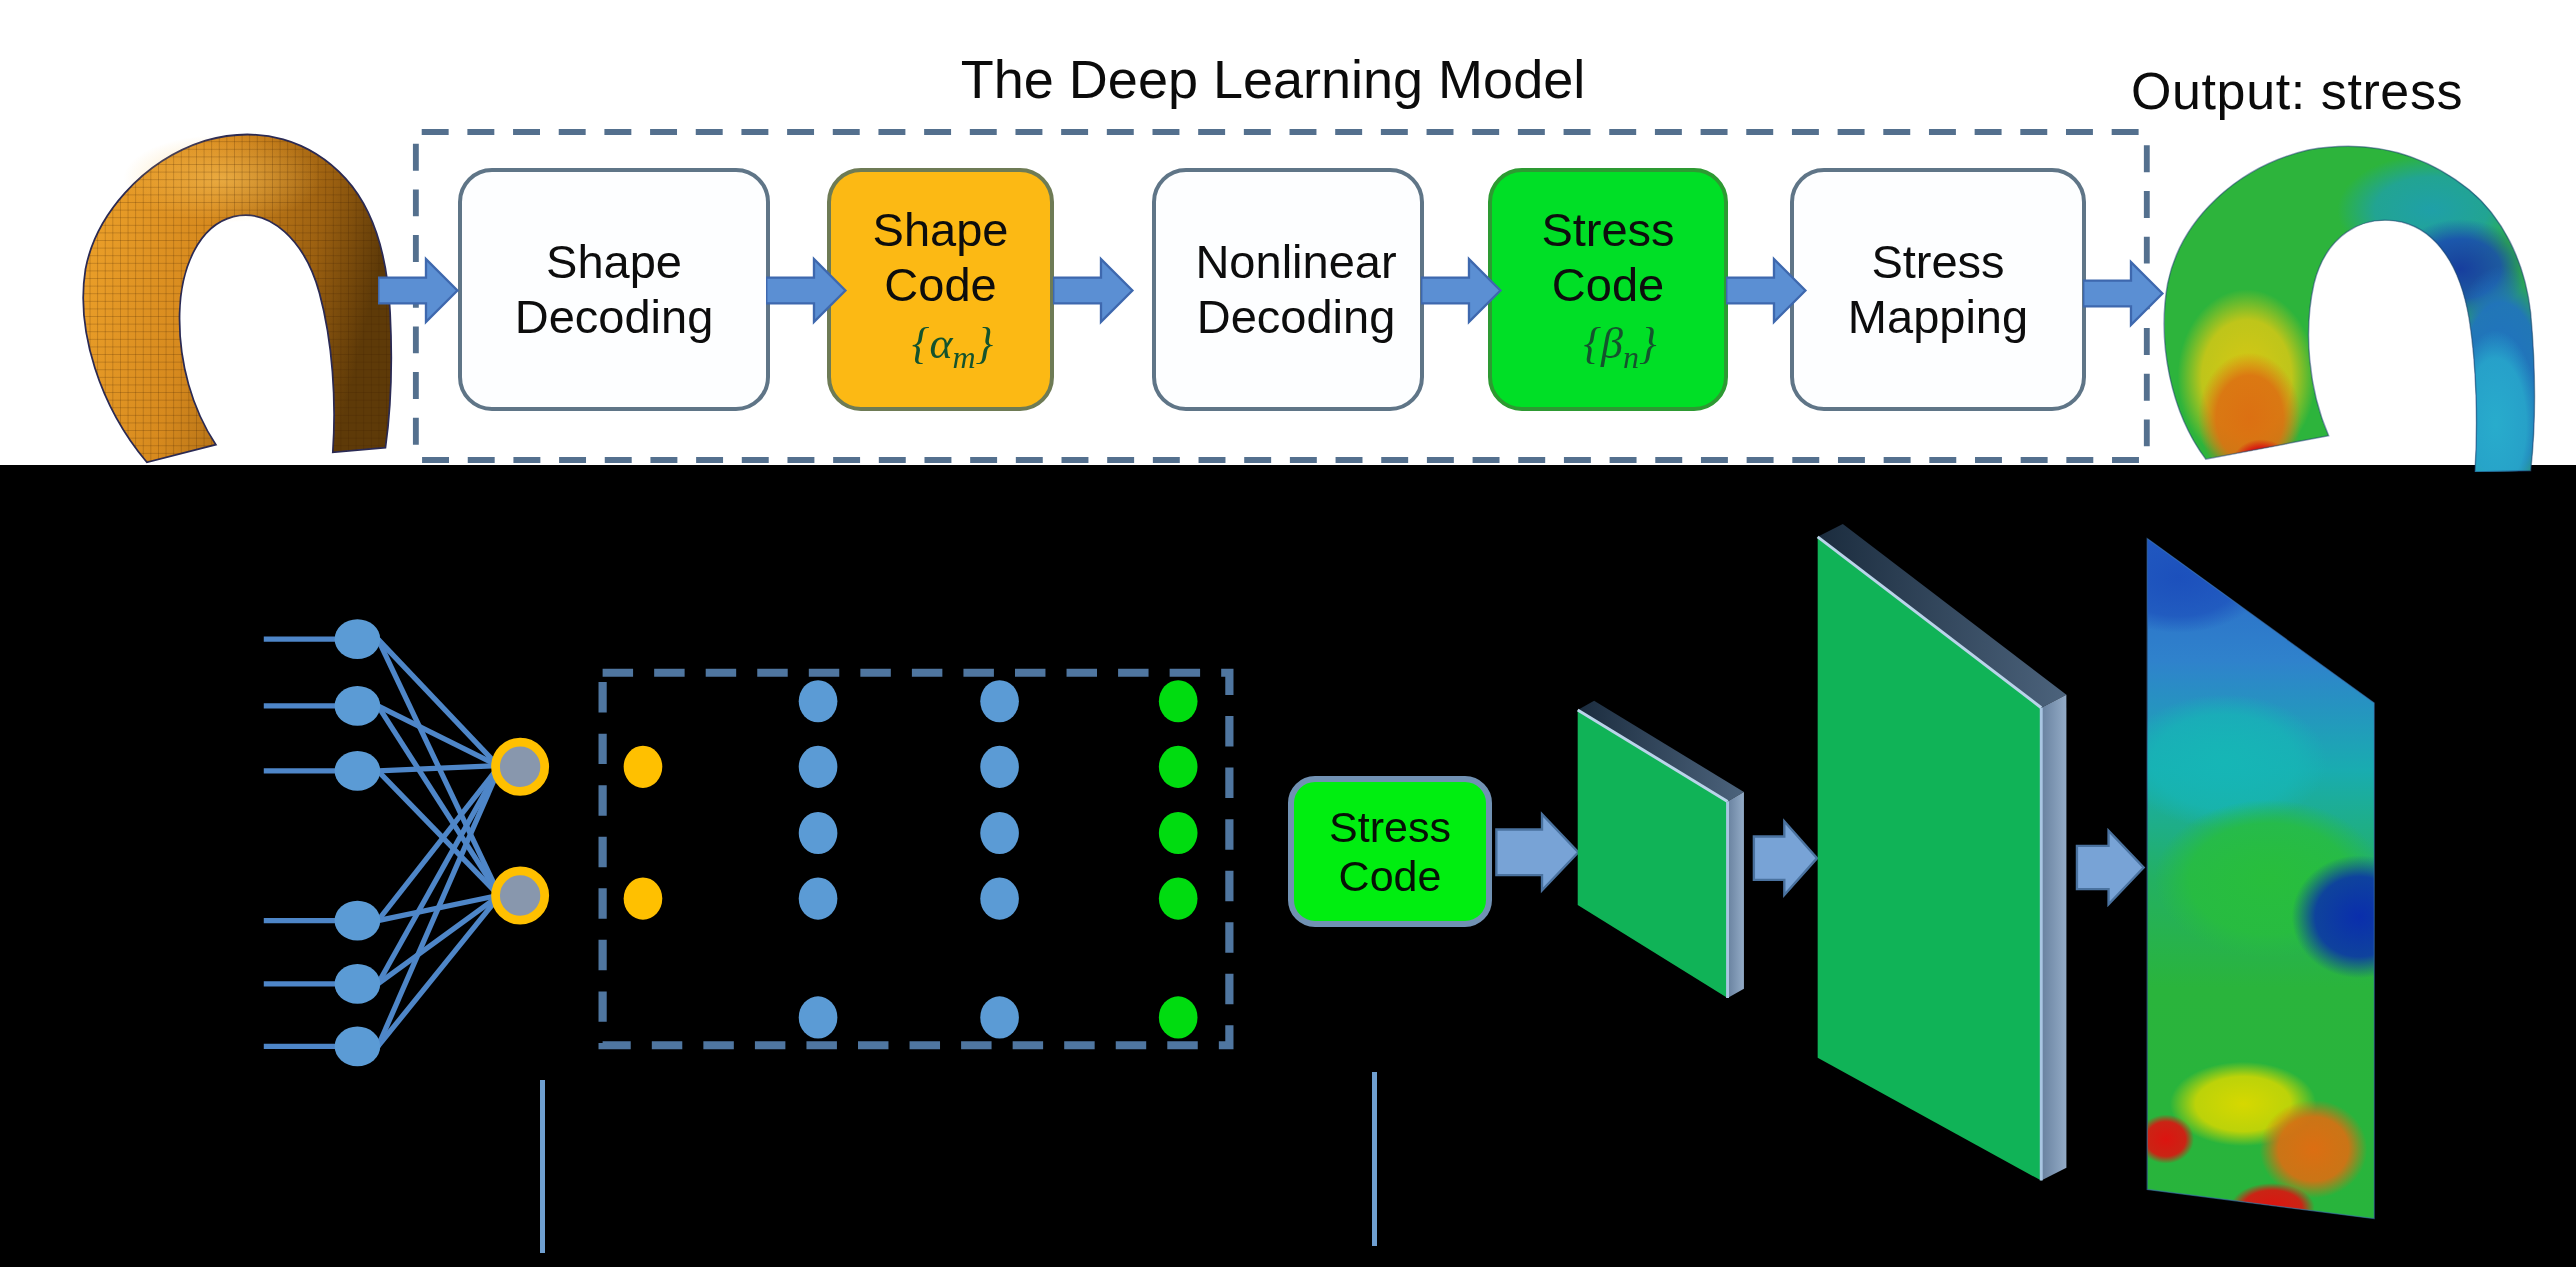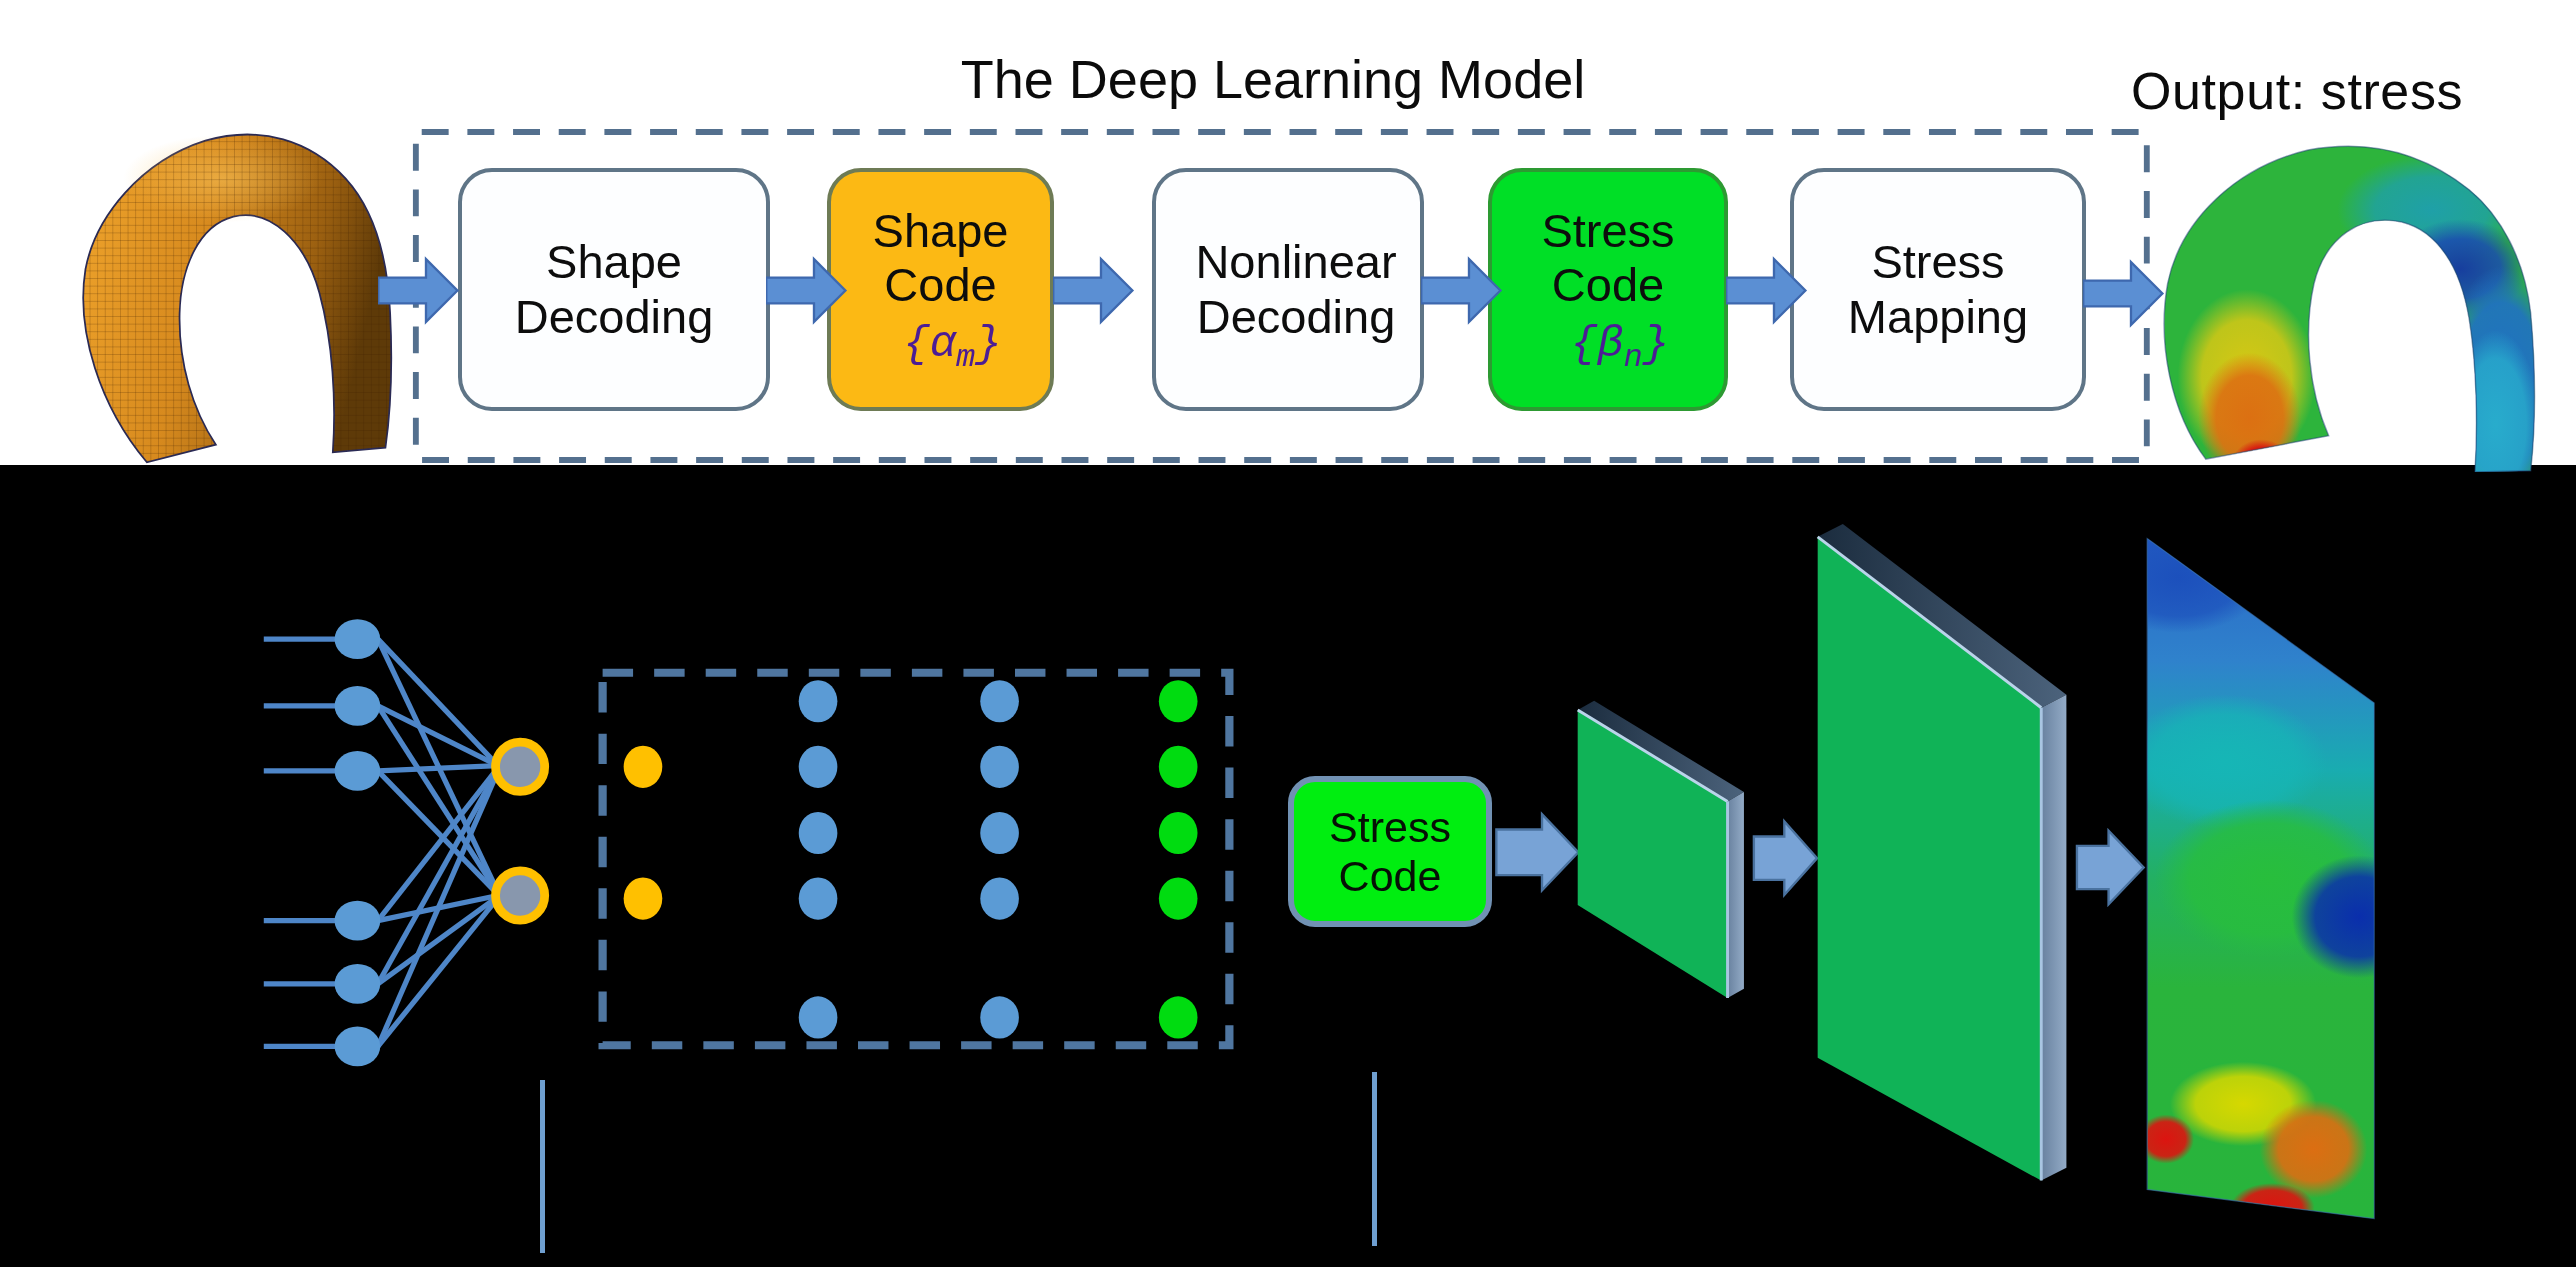--- a/index.html
+++ b/index.html
@@ -14,21 +14,21 @@
 
   .flow-box{box-sizing:border-box;height:243px;top:168px;border-radius:34px;
             display:flex;flex-direction:column;align-items:center;justify-content:center;
             text-align:center;color:#0d0d0d;font-size:47px;line-height:1.16;}
   .plain-box{background:#fdfeff;border:4.1px solid #5f7587;}
   #box-shape-encoding{left:458px;width:312px;}
   #box-shape-code{left:827px;width:227px;background:#fcb914;border:4.1px solid #6e7b55;}
   #box-nonlinear{left:1152px;width:272px;padding-left:16px;}
   #box-stress-code{left:1488px;width:240px;background:#00df26;border:4.1px solid #2d9a32;}
   #box-stress-decoding{left:1790px;width:296px;}
-  .sym-line{font-family:Liberation Mono, monospace;font-style:italic;font-size:44px;margin-top:5.9px;color:#4c1d95;margin-left:24px;}
+  .sym-line{font-family:Liberation Serif, serif;font-style:italic;font-size:44px;margin-top:5.9px;color:#14532d;margin-left:24px;}
   .sym-line sub{font-size:32px;}
 
   .chip-box{box-sizing:border-box;left:1288px;top:776px;width:204px;height:151px;
             background:#00ee10;border:6.4px solid #7191b3;border-radius:27px;
             display:flex;flex-direction:column;align-items:center;justify-content:center;
             text-align:center;color:#061006;font-size:43px;line-height:1.12;}
 
   .vline{width:5.3px;background:#6f9fd0;}
   #note-line-left{left:540px;top:1080px;height:173px;}
   #note-line-right{left:1372px;top:1072px;height:174px;}

